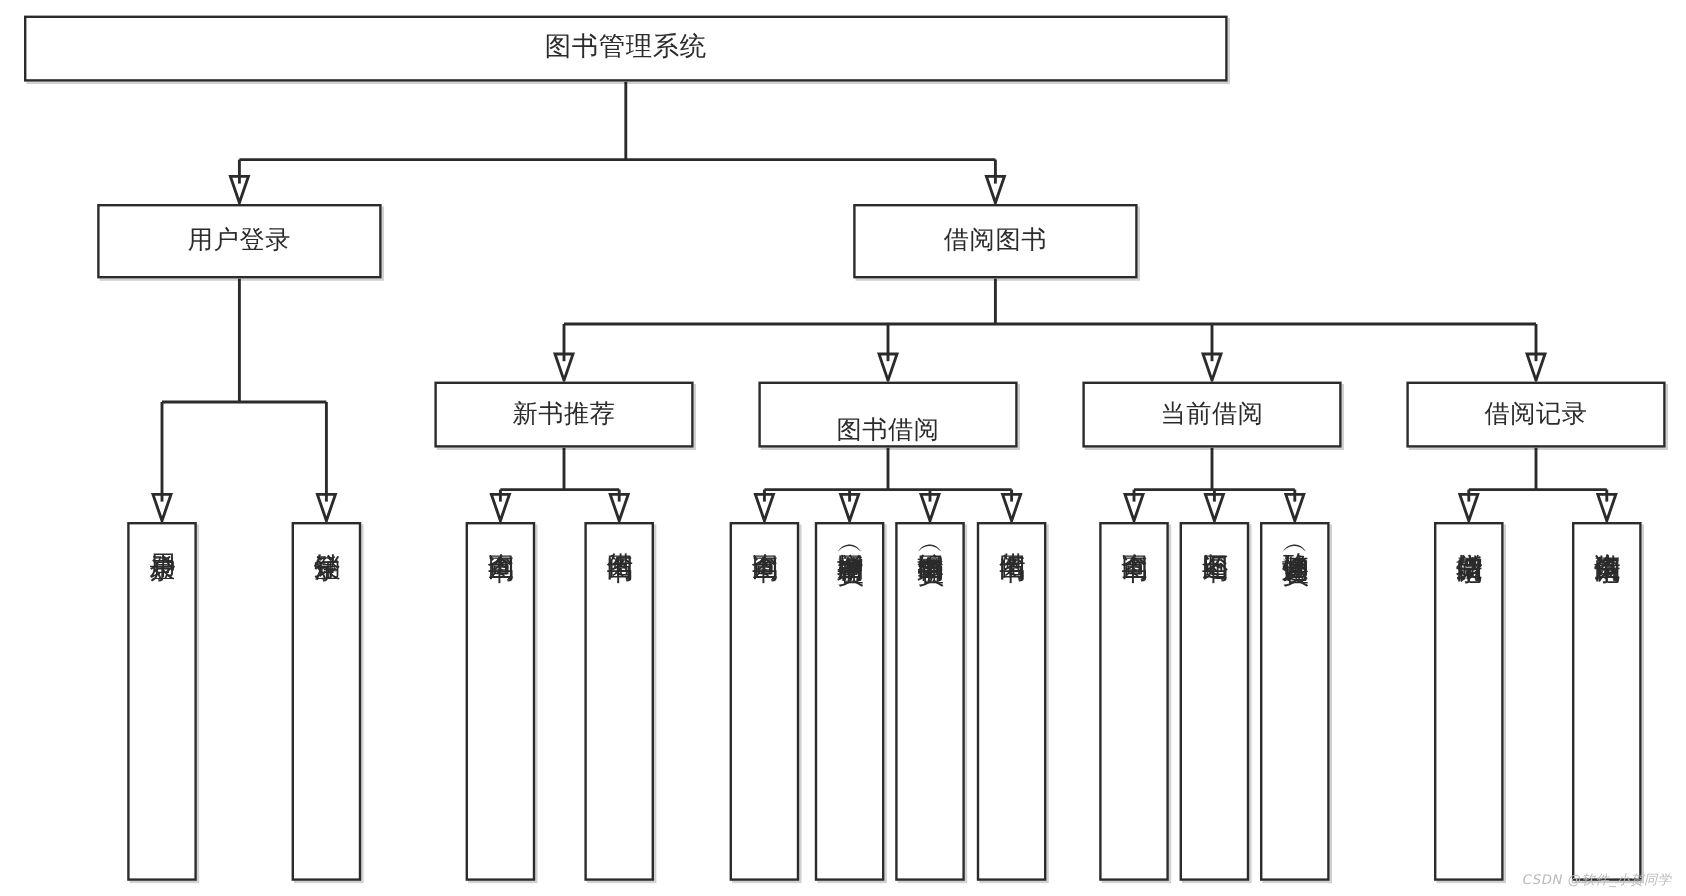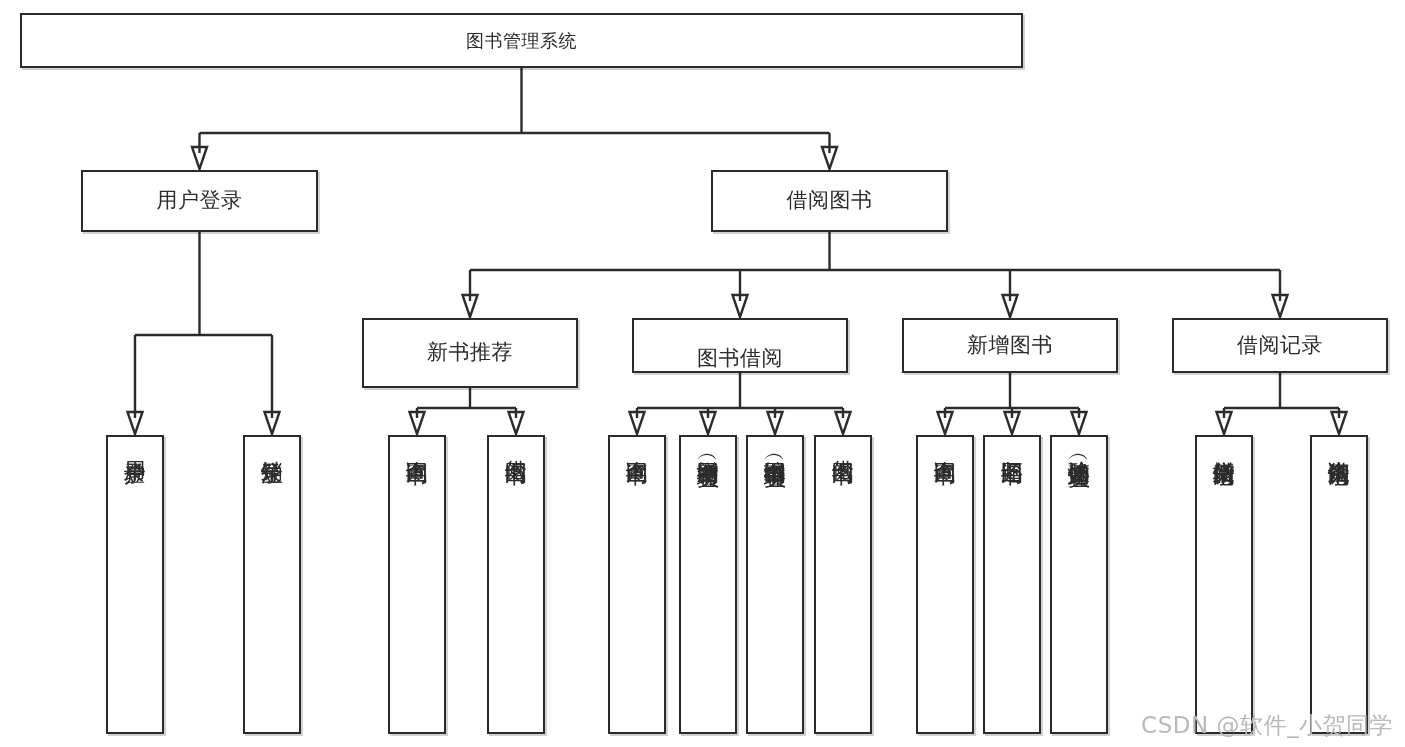--- a/index.html
+++ b/index.html
@@ -36,21 +36,21 @@
     display: flex;
     align-items: center;
     justify-content: center;
   }
   .node.horiz .node-label {
     font-size: 21px;
     line-height: 1.2;
     letter-spacing: 0.5px;
   }
   .node.root .node-label {
-    font-size: 18px;
+    font-size: 22px;
   }
   
   .node.vert {
     display: flex;
     align-items: flex-start;
     justify-content: center;
     padding-top: 6px;
   }
   .node.vert .node-label {
     writing-mode: vertical-rl;
@@ -73,24 +73,25 @@
     fill: none;
   }
   .arrow-head {
     fill: #2b2b2b;
     stroke: none;
   }
   #watermark {
     position: absolute;
     right: 12px;
     bottom: 6px;
-    font-size: 23px;
+    font-size: 11px;
     color: #b9b9b9;
     letter-spacing: 0.5px;
     white-space: pre;
+    font-style: italic;
   }
 </style>
 </head>
 <body>
 
 <div id="diagram-root">
 
   <svg id="connectors" viewBox="0 0 1405 747" width="1405" height="747" aria-hidden="true">
       <line x1="521.5" y1="68" x2="521.5" y2="133"></line>
       <line x1="199.5" y1="133" x2="829.5" y2="133"></line>
@@ -149,28 +150,28 @@
   <div id="node-layer">
       <div class="node horiz root" style="left: 20px; top: 13px; width: 1003px; height: 55px;">
         <span class="node-label">图书管理系统</span>
       </div>
       <div class="node horiz" style="left: 81px; top: 170px; width: 237px; height: 62px;">
         <span class="node-label">用户登录</span>
       </div>
       <div class="node horiz" style="left: 711px; top: 170px; width: 237px; height: 62px;">
         <span class="node-label">借阅图书</span>
       </div>
-      <div class="node horiz" style="left: 362px; top: 318px; width: 216px; height: 70px;">
+      <div class="node horiz" style="left: 362px; top: 318px; width: 216px; height: 55px;">
         <span class="node-label">新书推荐</span>
       </div>
       <div class="node horiz" style="left: 632px; top: 318px; width: 216px; height: 55px; align-items: flex-end;">
         <span class="node-label">图书借阅</span>
       </div>
       <div class="node horiz" style="left: 902px; top: 318px; width: 216px; height: 55px;">
-        <span class="node-label">新增图书</span>
+        <span class="node-label">当前借阅</span>
       </div>
       <div class="node horiz" style="left: 1172px; top: 318px; width: 216px; height: 55px;">
         <span class="node-label">借阅记录</span>
       </div>
       <div class="node vert" style="left: 106px; top: 435px; width: 58px; height: 299px;">
         <span class="node-label">用户登录</span>
       </div>
       <div class="node vert" style="left: 243px; top: 435px; width: 58px; height: 299px;">
         <span class="node-label">注销登录</span>
       </div>

